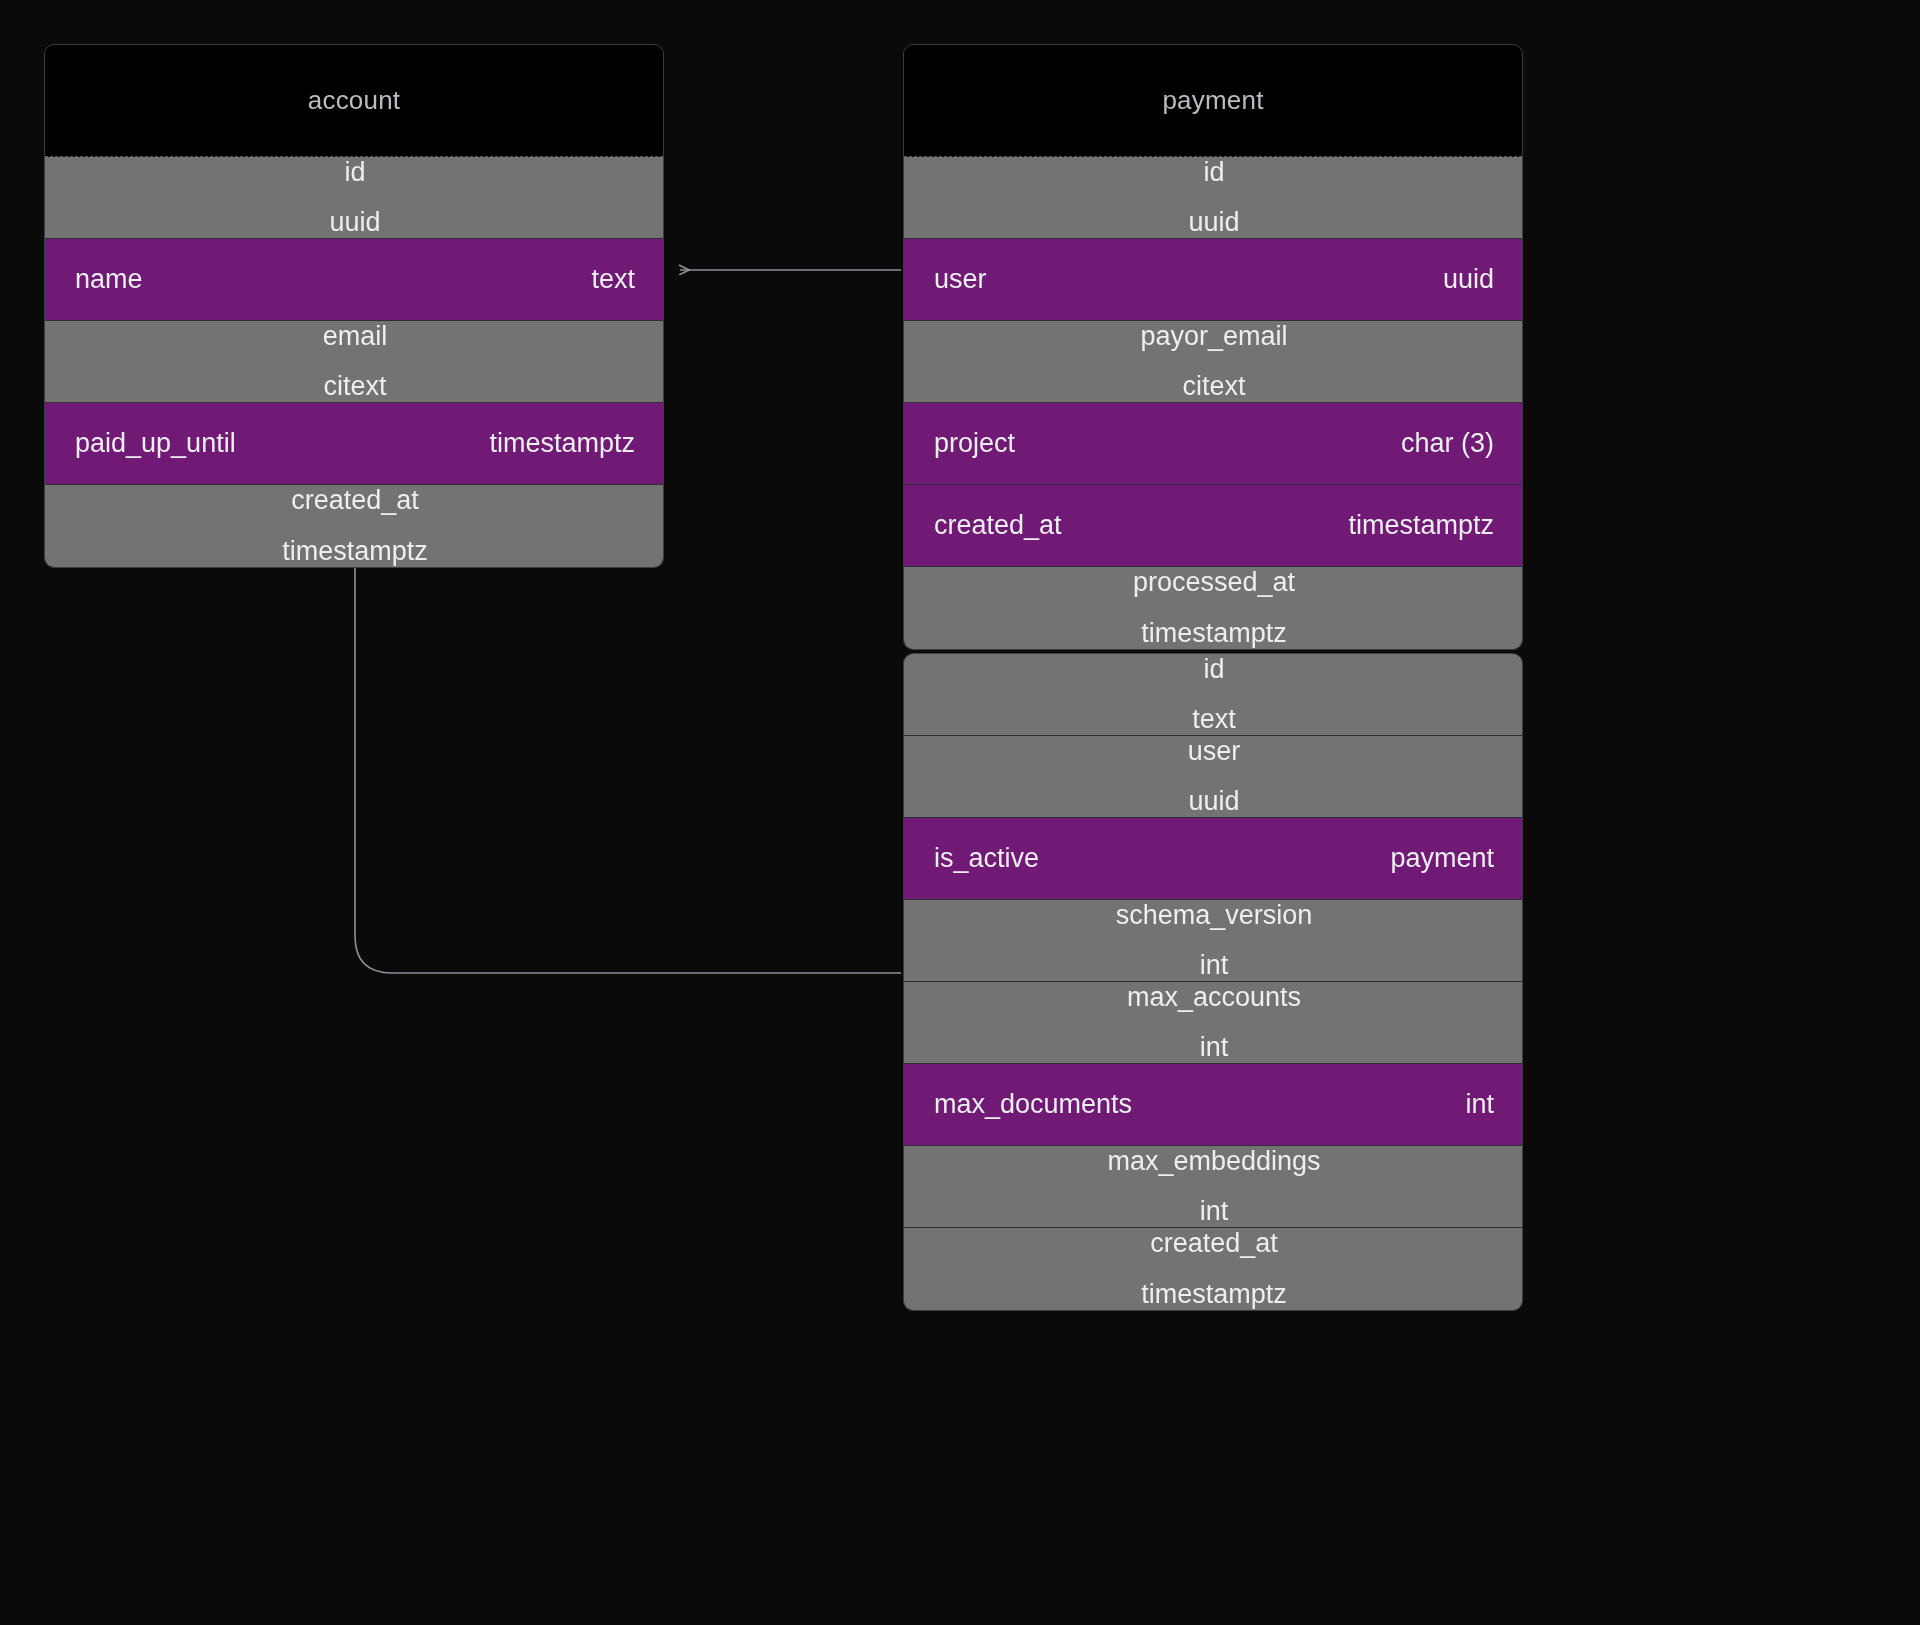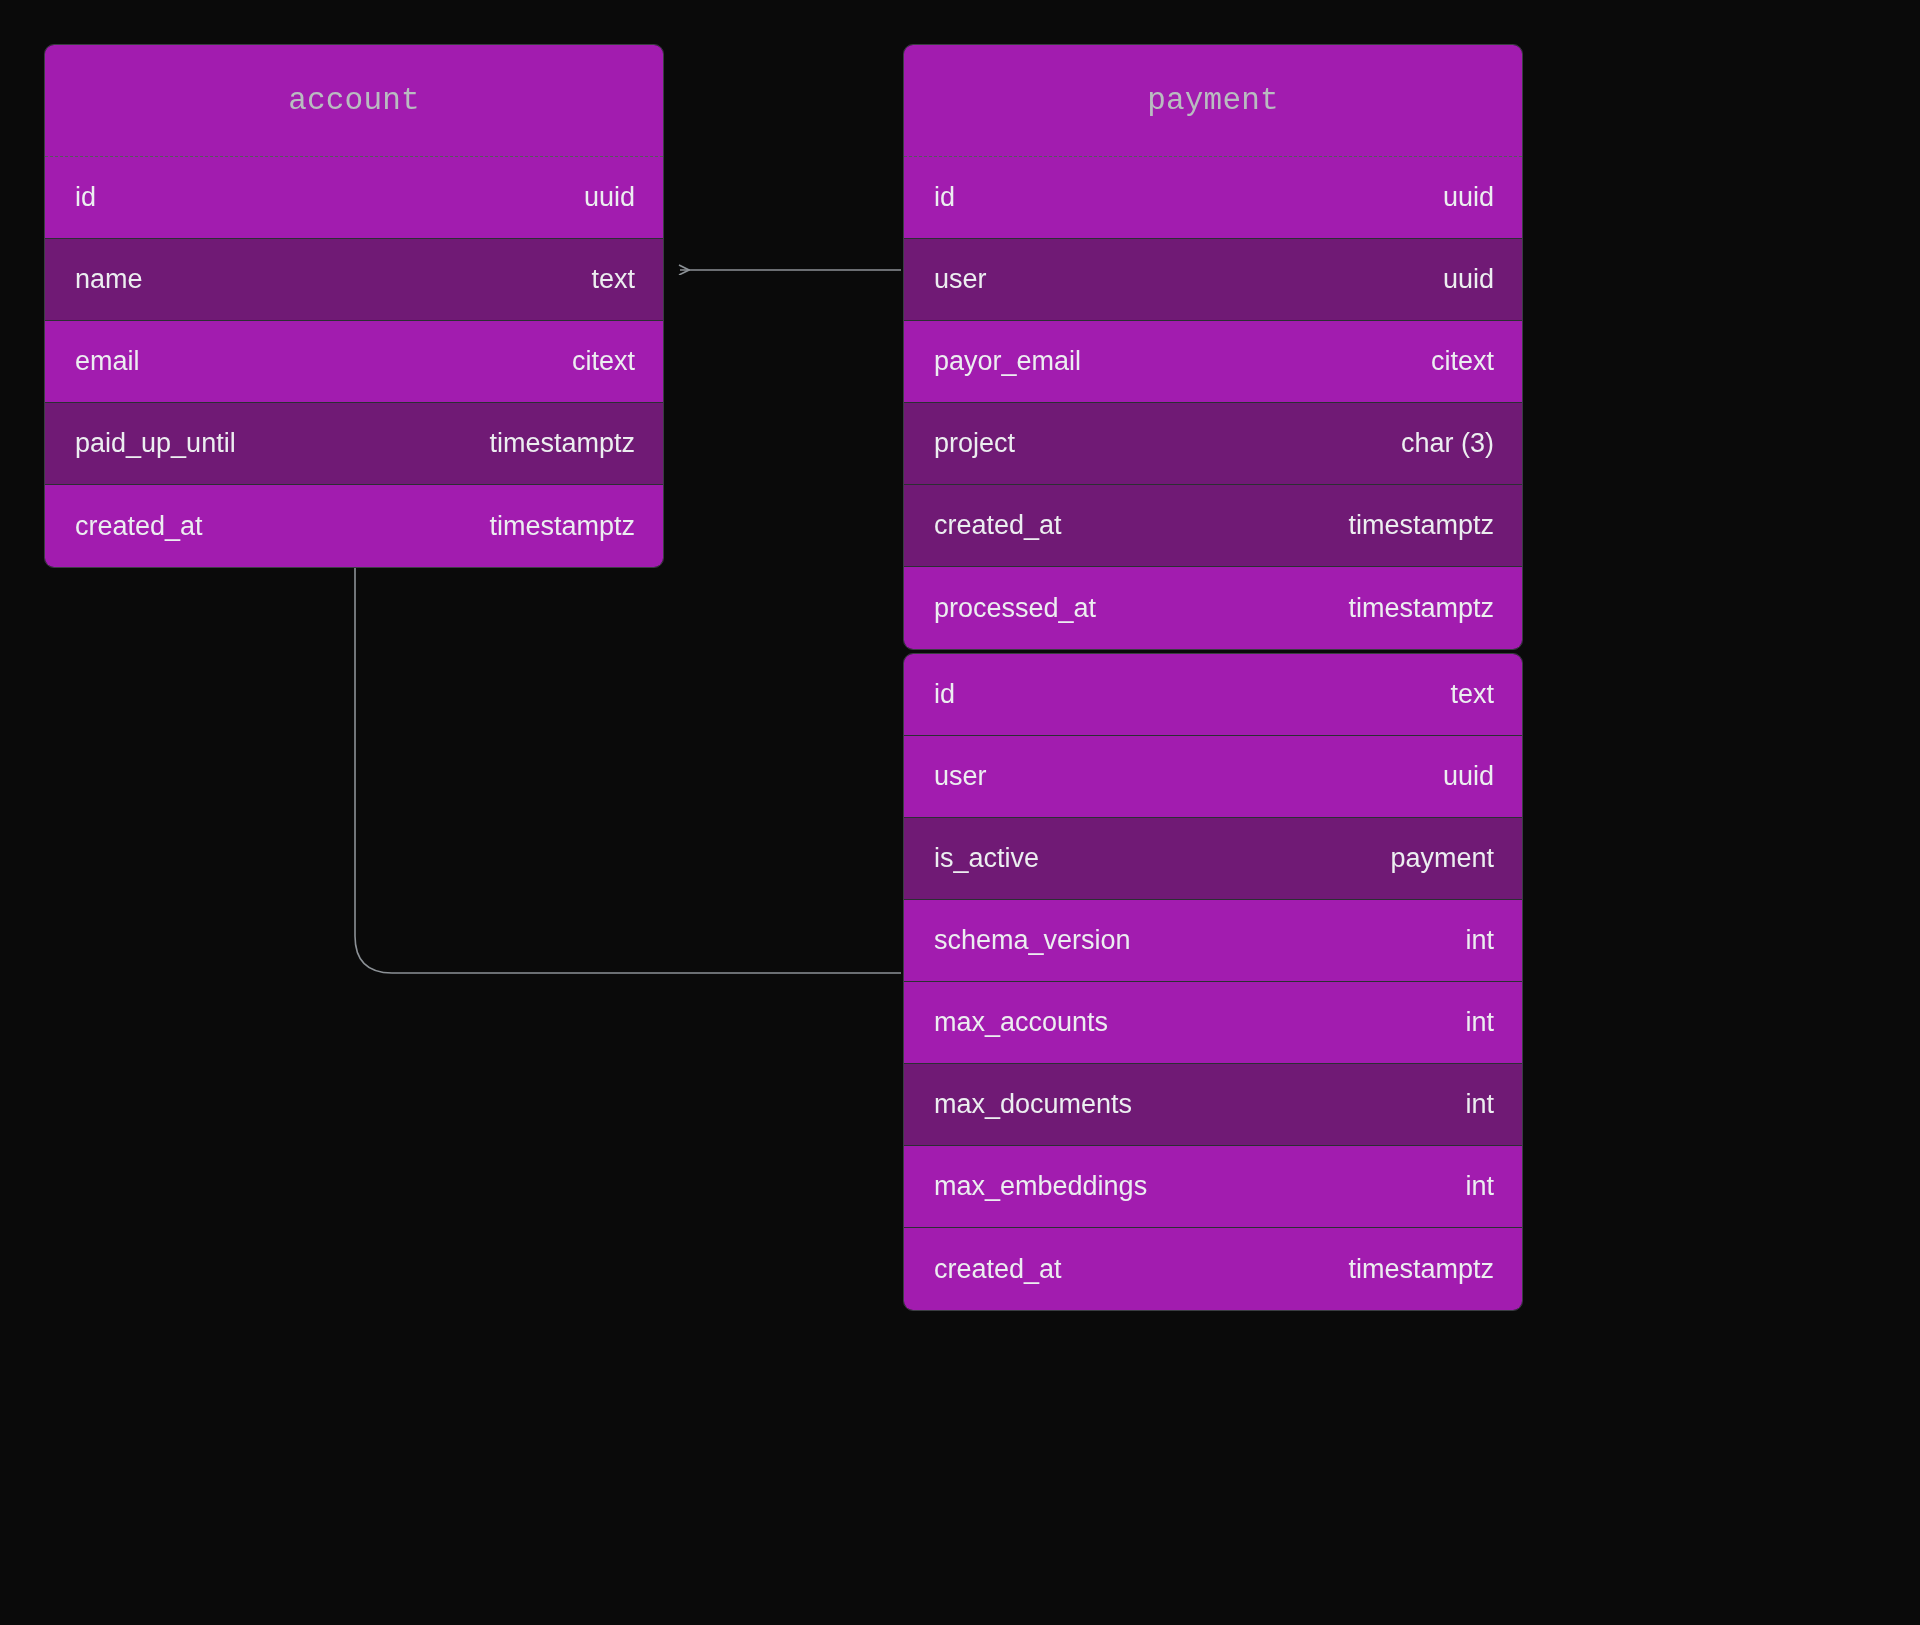--- a/index.html
+++ b/index.html
@@ -38,41 +38,40 @@
     box-sizing: border-box;
     overflow: hidden;
     z-index: 2;
   }
   .table-title {
     height: 112px;
     display: flex;
     align-items: center;
     justify-content: center;
     color: #b9bcc0;
-    font-size: 31px;
+    font-size: 26px;
     letter-spacing: 0.2px;
-    background: #a21caf;
+    background: #000000;
     border-bottom: 1px dashed #55585d;
     box-sizing: border-box;
-    font-family: Liberation Mono, monospace;
   }
   .field-row {
     display: flex;
     align-items: center;
     justify-content: space-between;
     height: 82px;
     padding: 0 28px 0 30px;
     box-sizing: border-box;
     border-bottom: 1px solid #2c2f33;
     color: #e8eaec;
     font-size: 27px;
   }
   .field-row:last-child { border-bottom: none; }
   .field-row.alt { background: #701a75; }
-  .field-row.plain { background: #a21caf; }
+  .field-row.plain { background: #737373; flex-direction: column; }
   .field-name {
     color: #eceef0;
     white-space: nowrap;
   }
   .field-type {
     color: #eceef0;
     white-space: nowrap;
   }
   
   #node-account  { left: 44px;  top: 44px;  width: 620px; }

